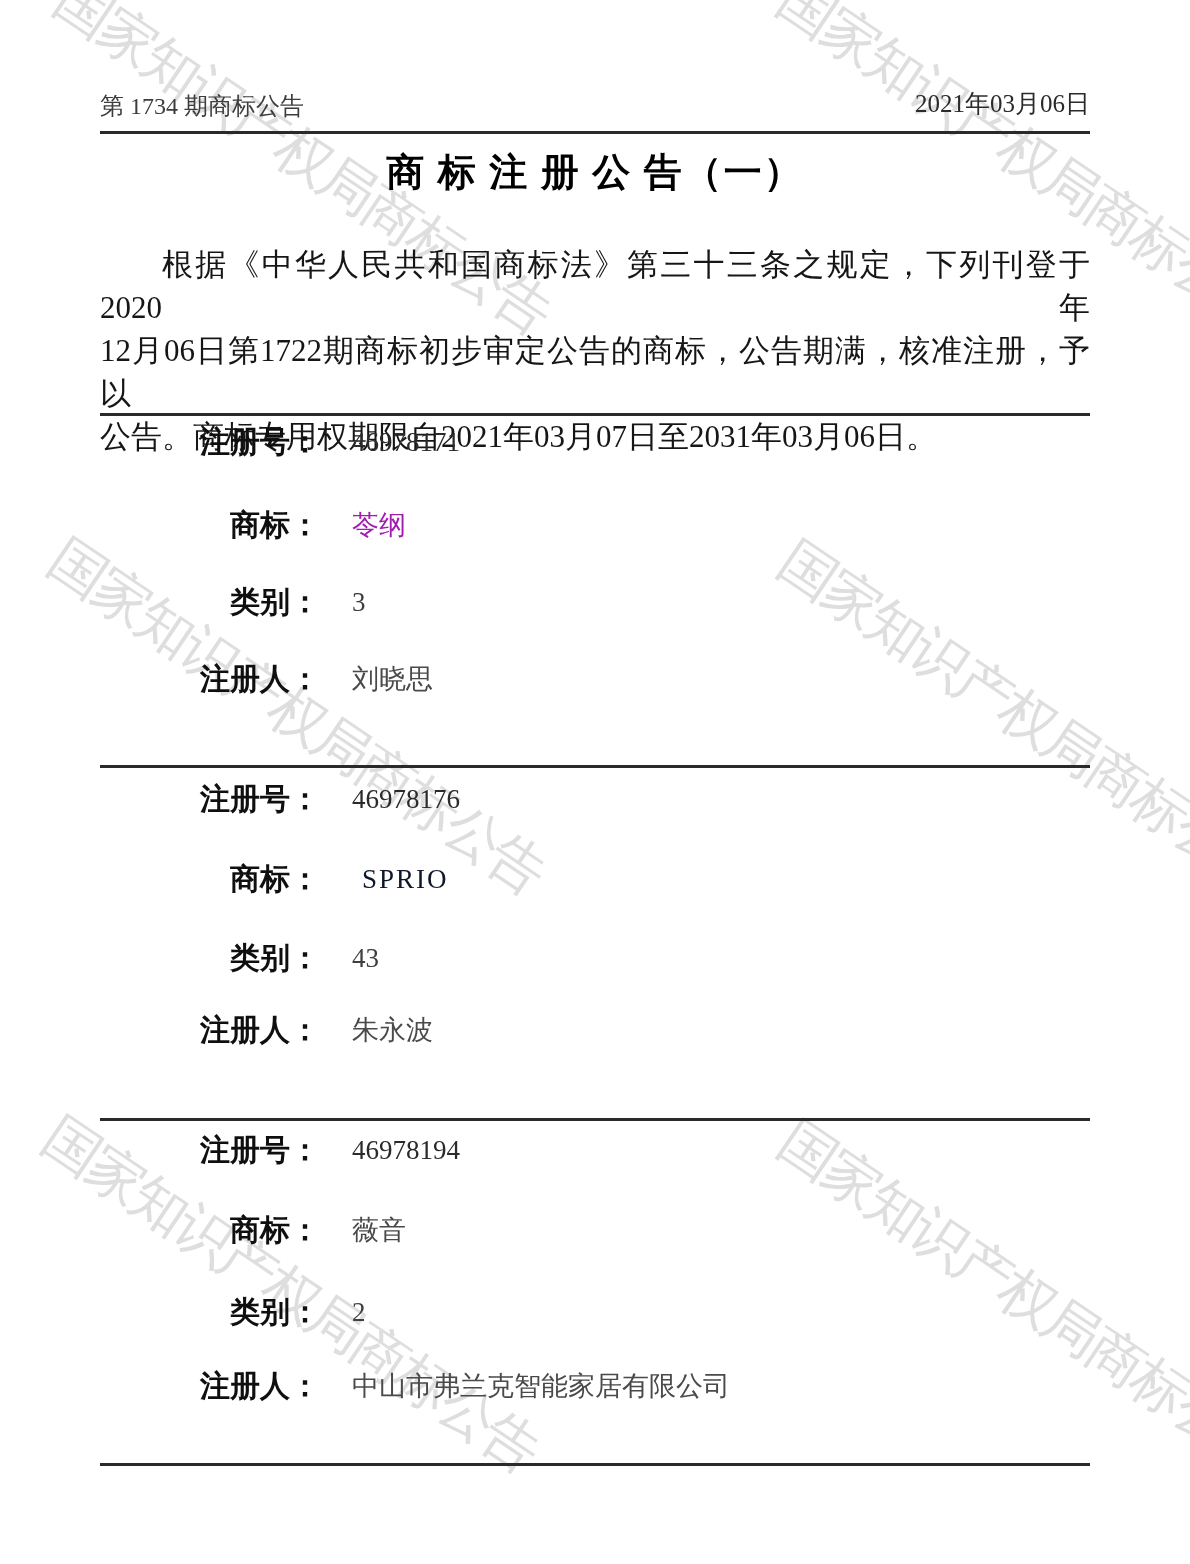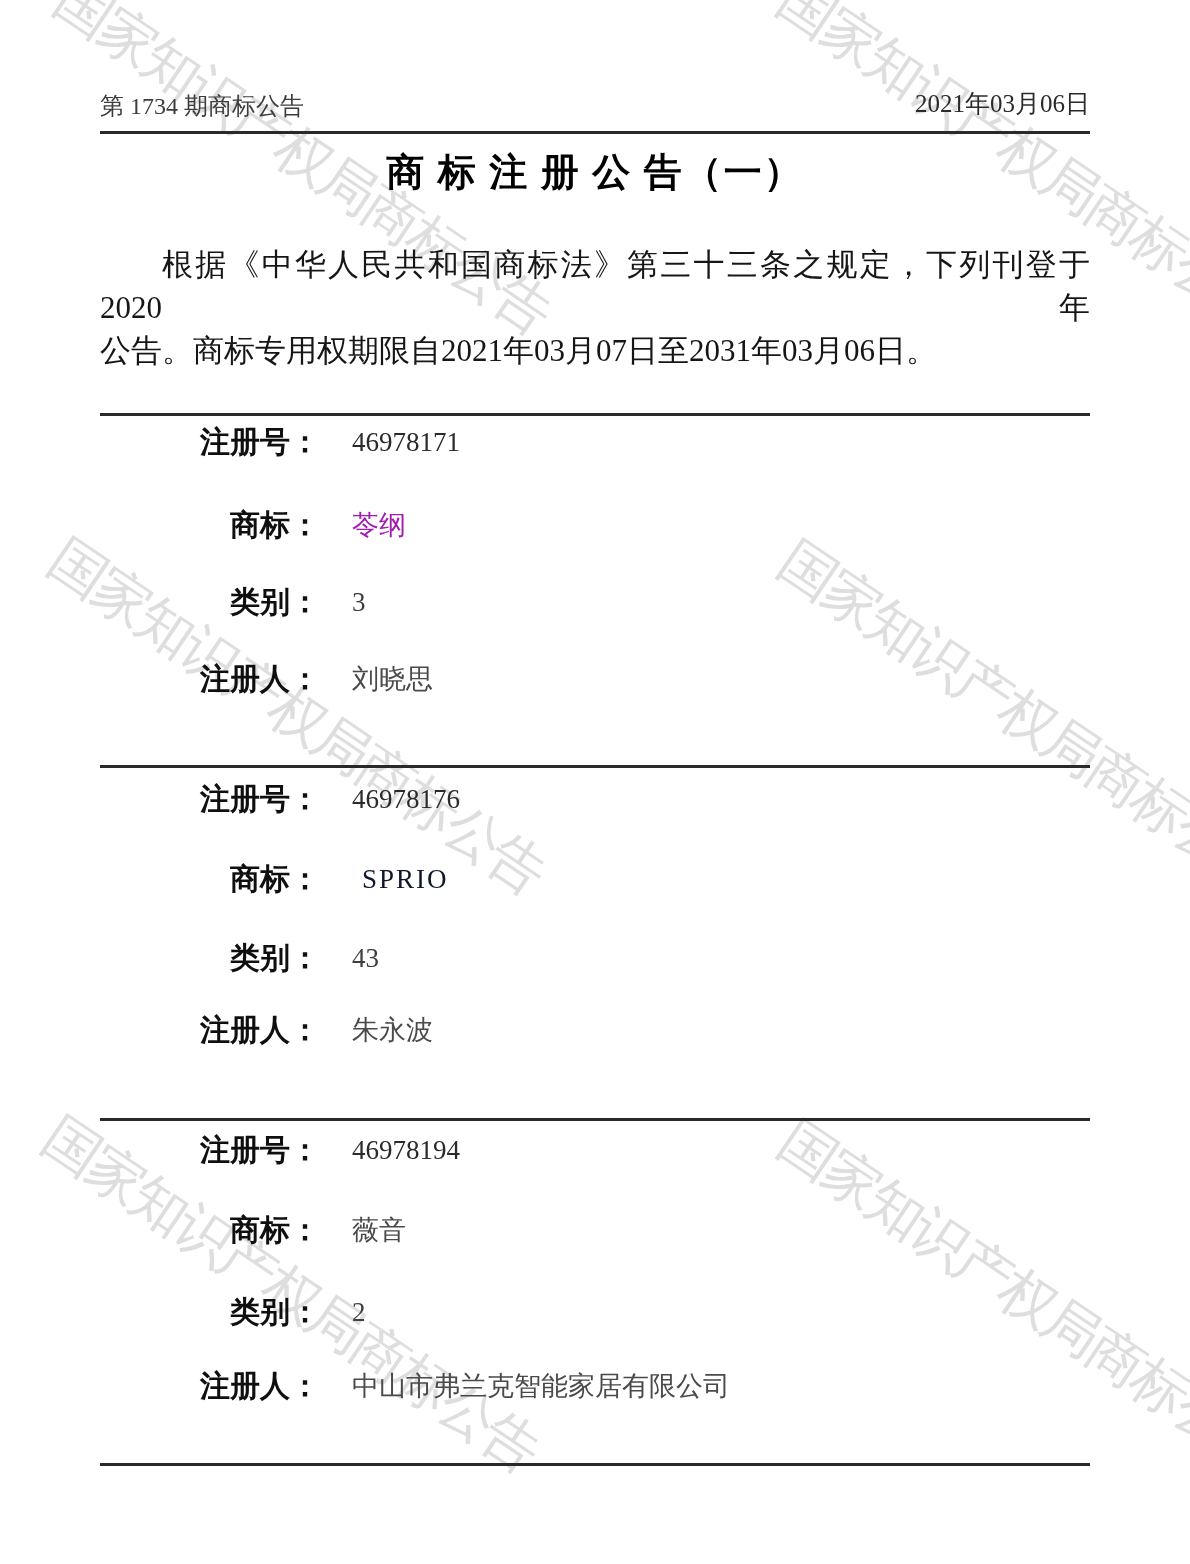--- a/index.html
+++ b/index.html
@@ -107,20 +107,21 @@
   <div class="content">
 
     <div class="hdr-issue">第 1734 期商标公告</div>
     <div class="hdr-date">2021年03月06日</div>
     <div class="rule" style="top:131px;"></div>
 
     <div class="doc-title">商 标 注 册 公 告（一）</div>
 
     <div class="intro">
       <div class="jline indent">根据《中华人民共和国商标法》第三十三条之规定，下列刊登于2020年</div>
+      <div class="jline">12月06日第1722期商标初步审定公告的商标，公告期满，核准注册，予以</div>
       <div>公告。商标专用权期限自2021年03月07日至2031年03月06日。</div>
     </div>
 
     <div class="rule" style="top:413px;"></div>
     <div class="rule" style="top:765px;"></div>
     <div class="rule" style="top:1118px;"></div>
     <div class="rule" style="top:1463px;"></div>
 
     <div class="row" style="top:422px;">
       <span class="lbl">注册号：</span>

